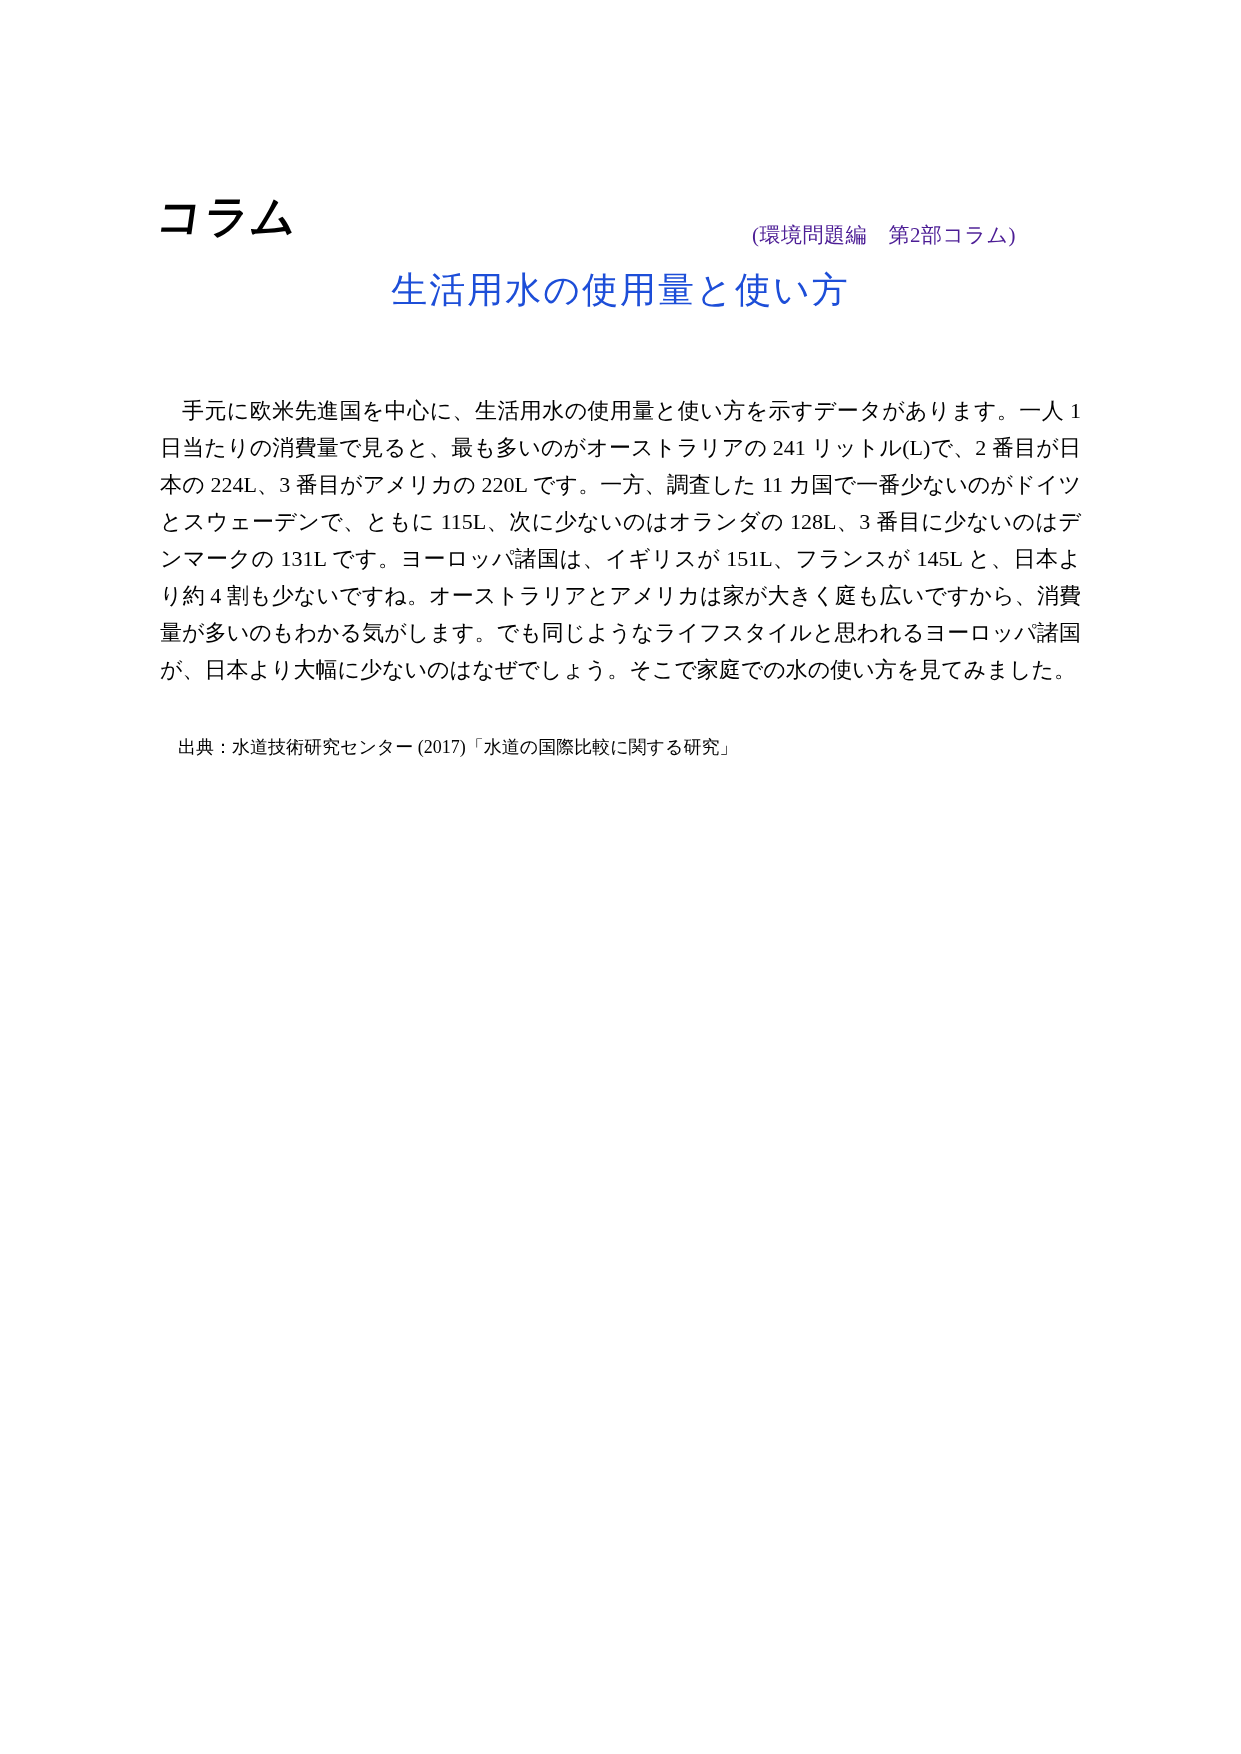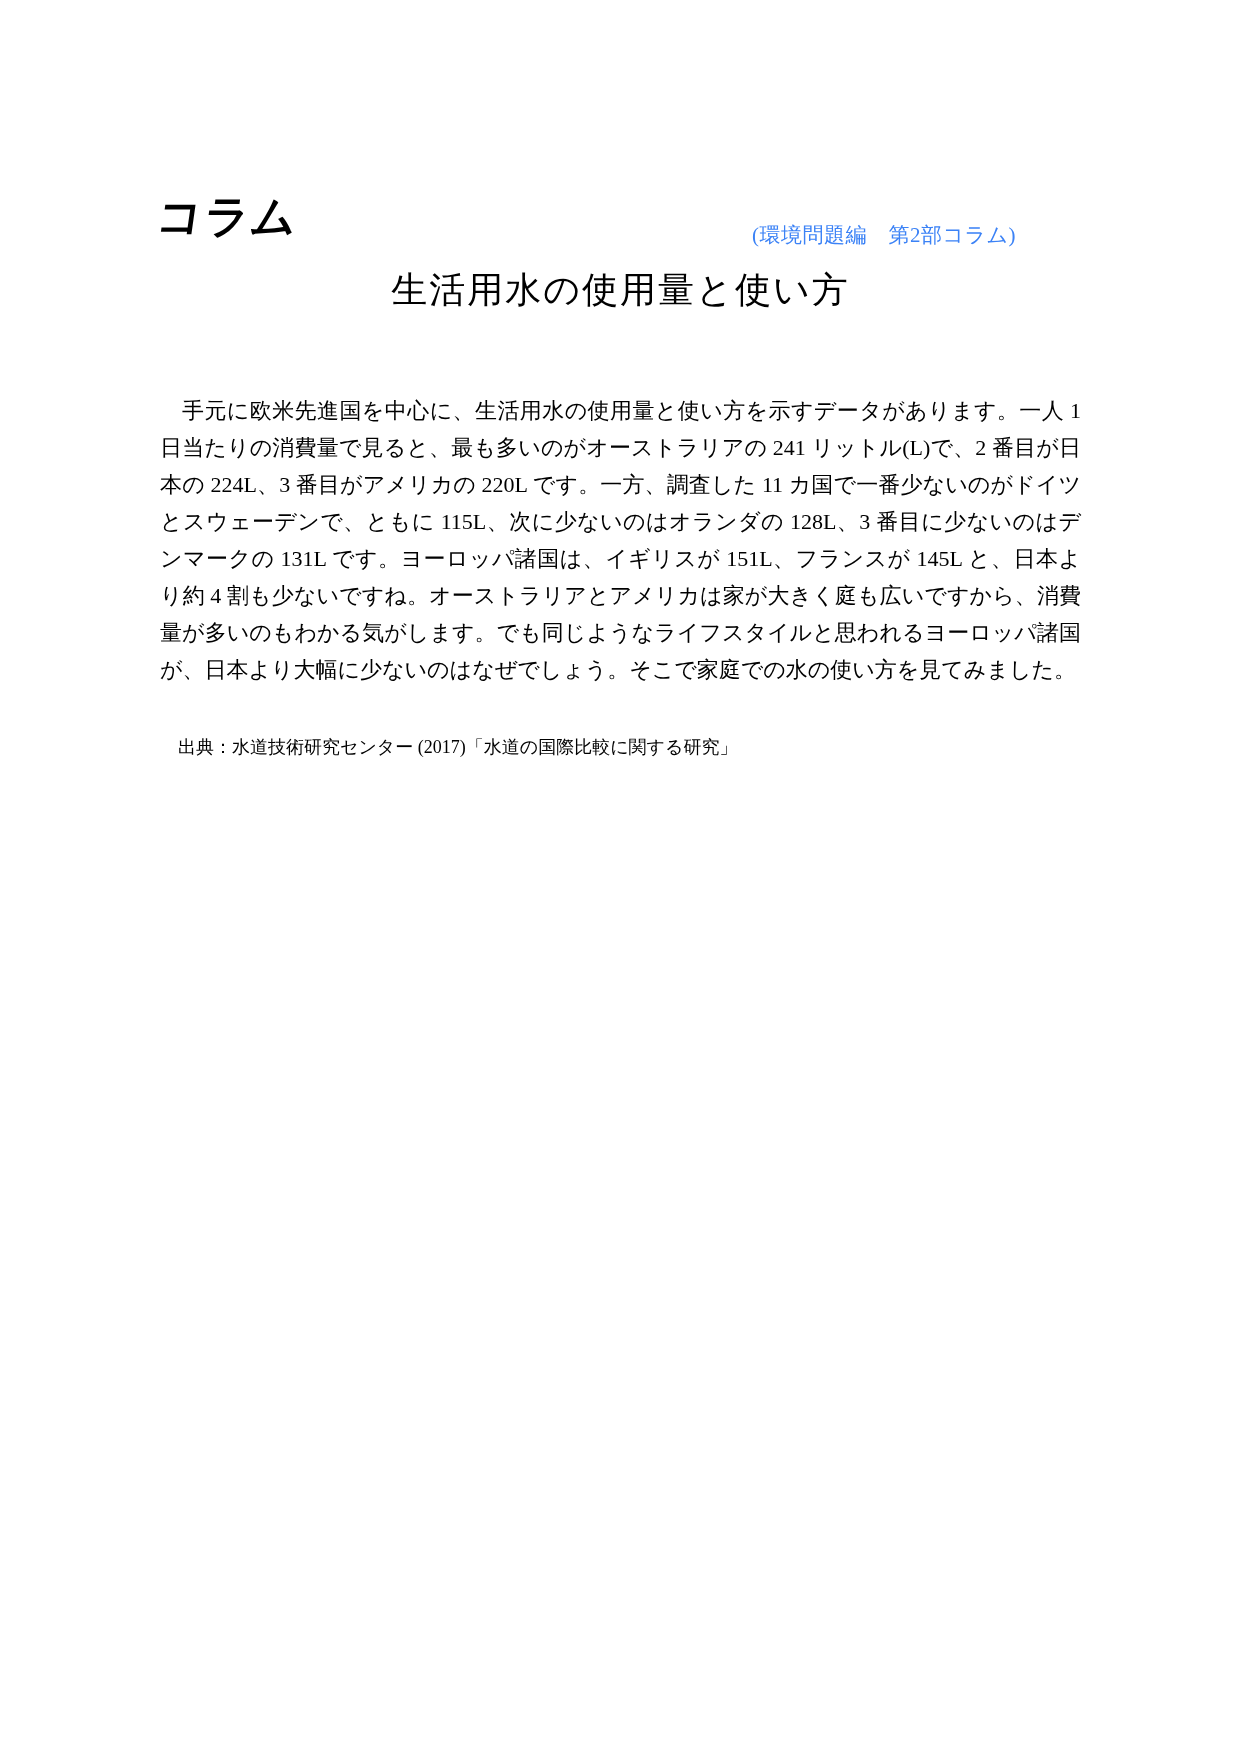--- a/index.html
+++ b/index.html
@@ -27,34 +27,34 @@
     letter-spacing: 1px;
     transform: skewX(-8deg);
     color: #000000;
   }
   .edition-note {
     position: absolute;
     left: 752px;
     top: 221px;
     font-size: 21px;
     letter-spacing: 0.5px;
-    color: #3b82f6;
+    color: #4c1d95;
     white-space: nowrap;
   }
   .doc-title {
     position: absolute;
     left: 160px;
     top: 266px;
     width: 921px;
     text-align: center;
     font-size: 36px;
     font-weight: normal;
     letter-spacing: 2px;
     margin: 0;
-    color: #000000;
+    color: #1d4ed8;
   }
   .body-block {
     position: absolute;
     left: 160px;
     top: 392px;
     width: 921px;
     font-size: 22px;
     line-height: 37px;
     text-align: justify;
     text-justify: inter-ideograph;

